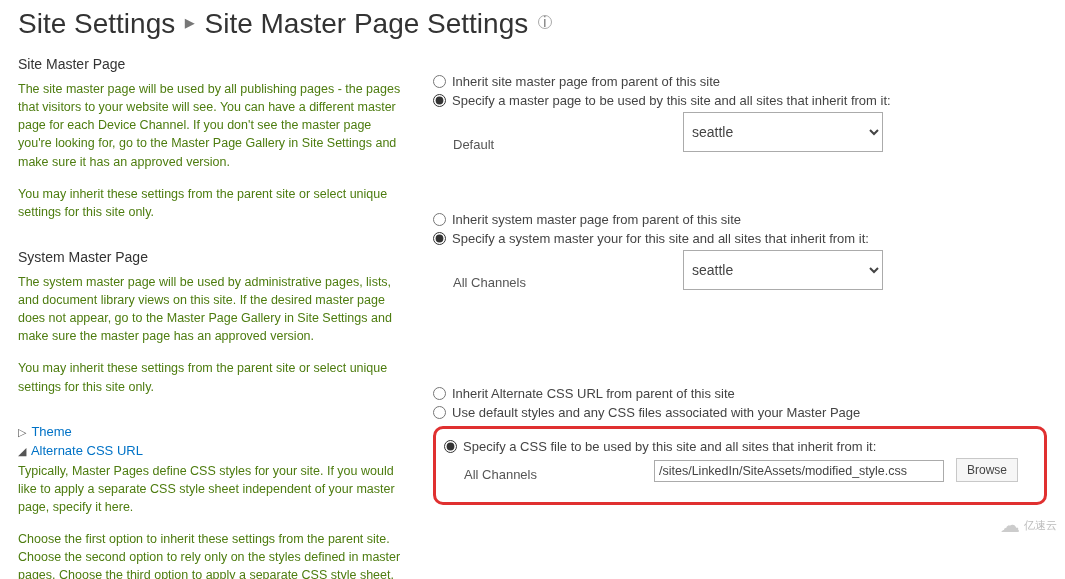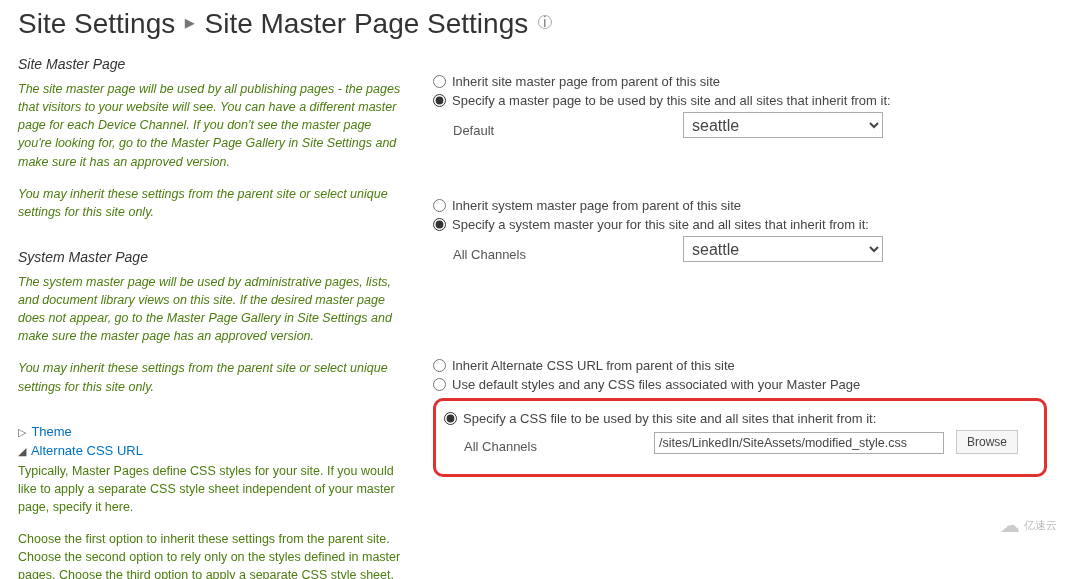--- a/index.html
+++ b/index.html
@@ -46,21 +46,20 @@
   .leftcol {
     width: 415px;
     padding-right: 30px;
     color: #666;
   }
   .rightcol {
     flex: 1;
   }
   .section {
     margin-bottom: 28px;
-    font-style: italic;
   }
   .section-title {
     color: #333;
     font-size: 14px;
     margin-bottom: 8px;
   }
   .desc {
     font-size: 12.5px;
     color: #4d7c0f;
     line-height: 1.45;
@@ -98,23 +97,23 @@
     align-items: flex-end;
     margin: 0 0 8px 20px;
   }
   .field-label {
     width: 230px;
     color: #555;
     font-size: 13px;
   }
   select.sp-select {
     width: 200px;
-    height: 26px;
+    height: 40px;
     border: 1px solid #ababab;
-    font-size: 16px;
+    font-size: 14px;
     background: #fff;
     padding: 1px 4px;
     color: #444;
   }
   input.sp-text {
     width: 290px;
     height: 22px;
     border: 1px solid #ababab;
     font-size: 12.5px;
     padding: 1px 4px;

